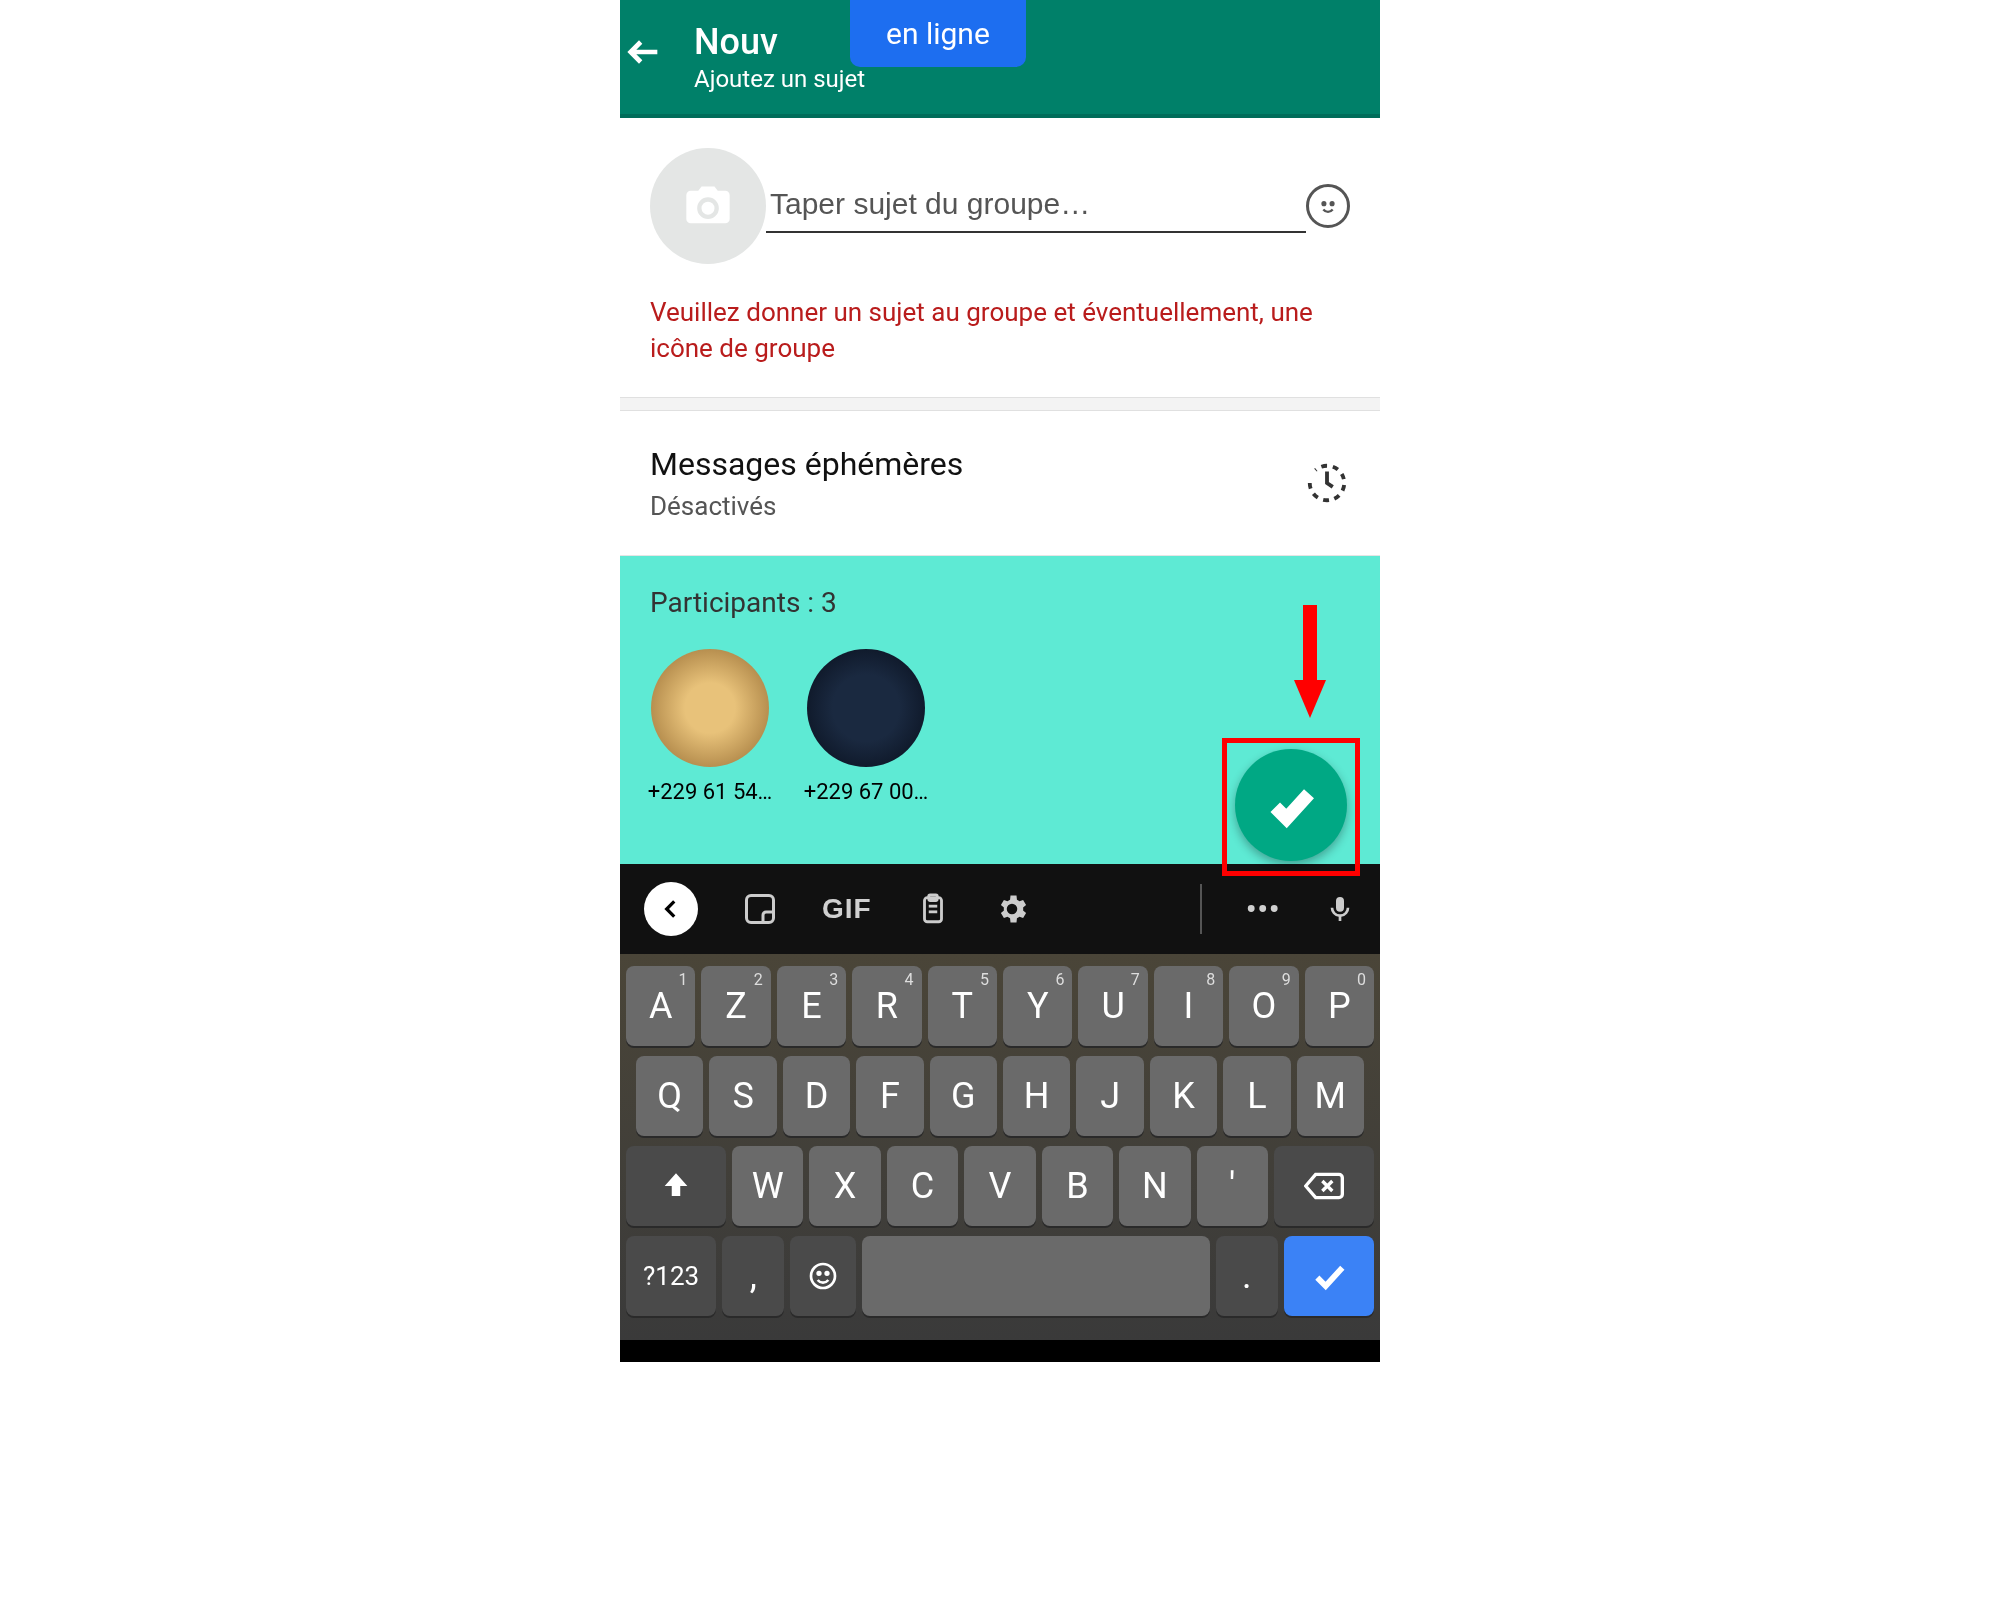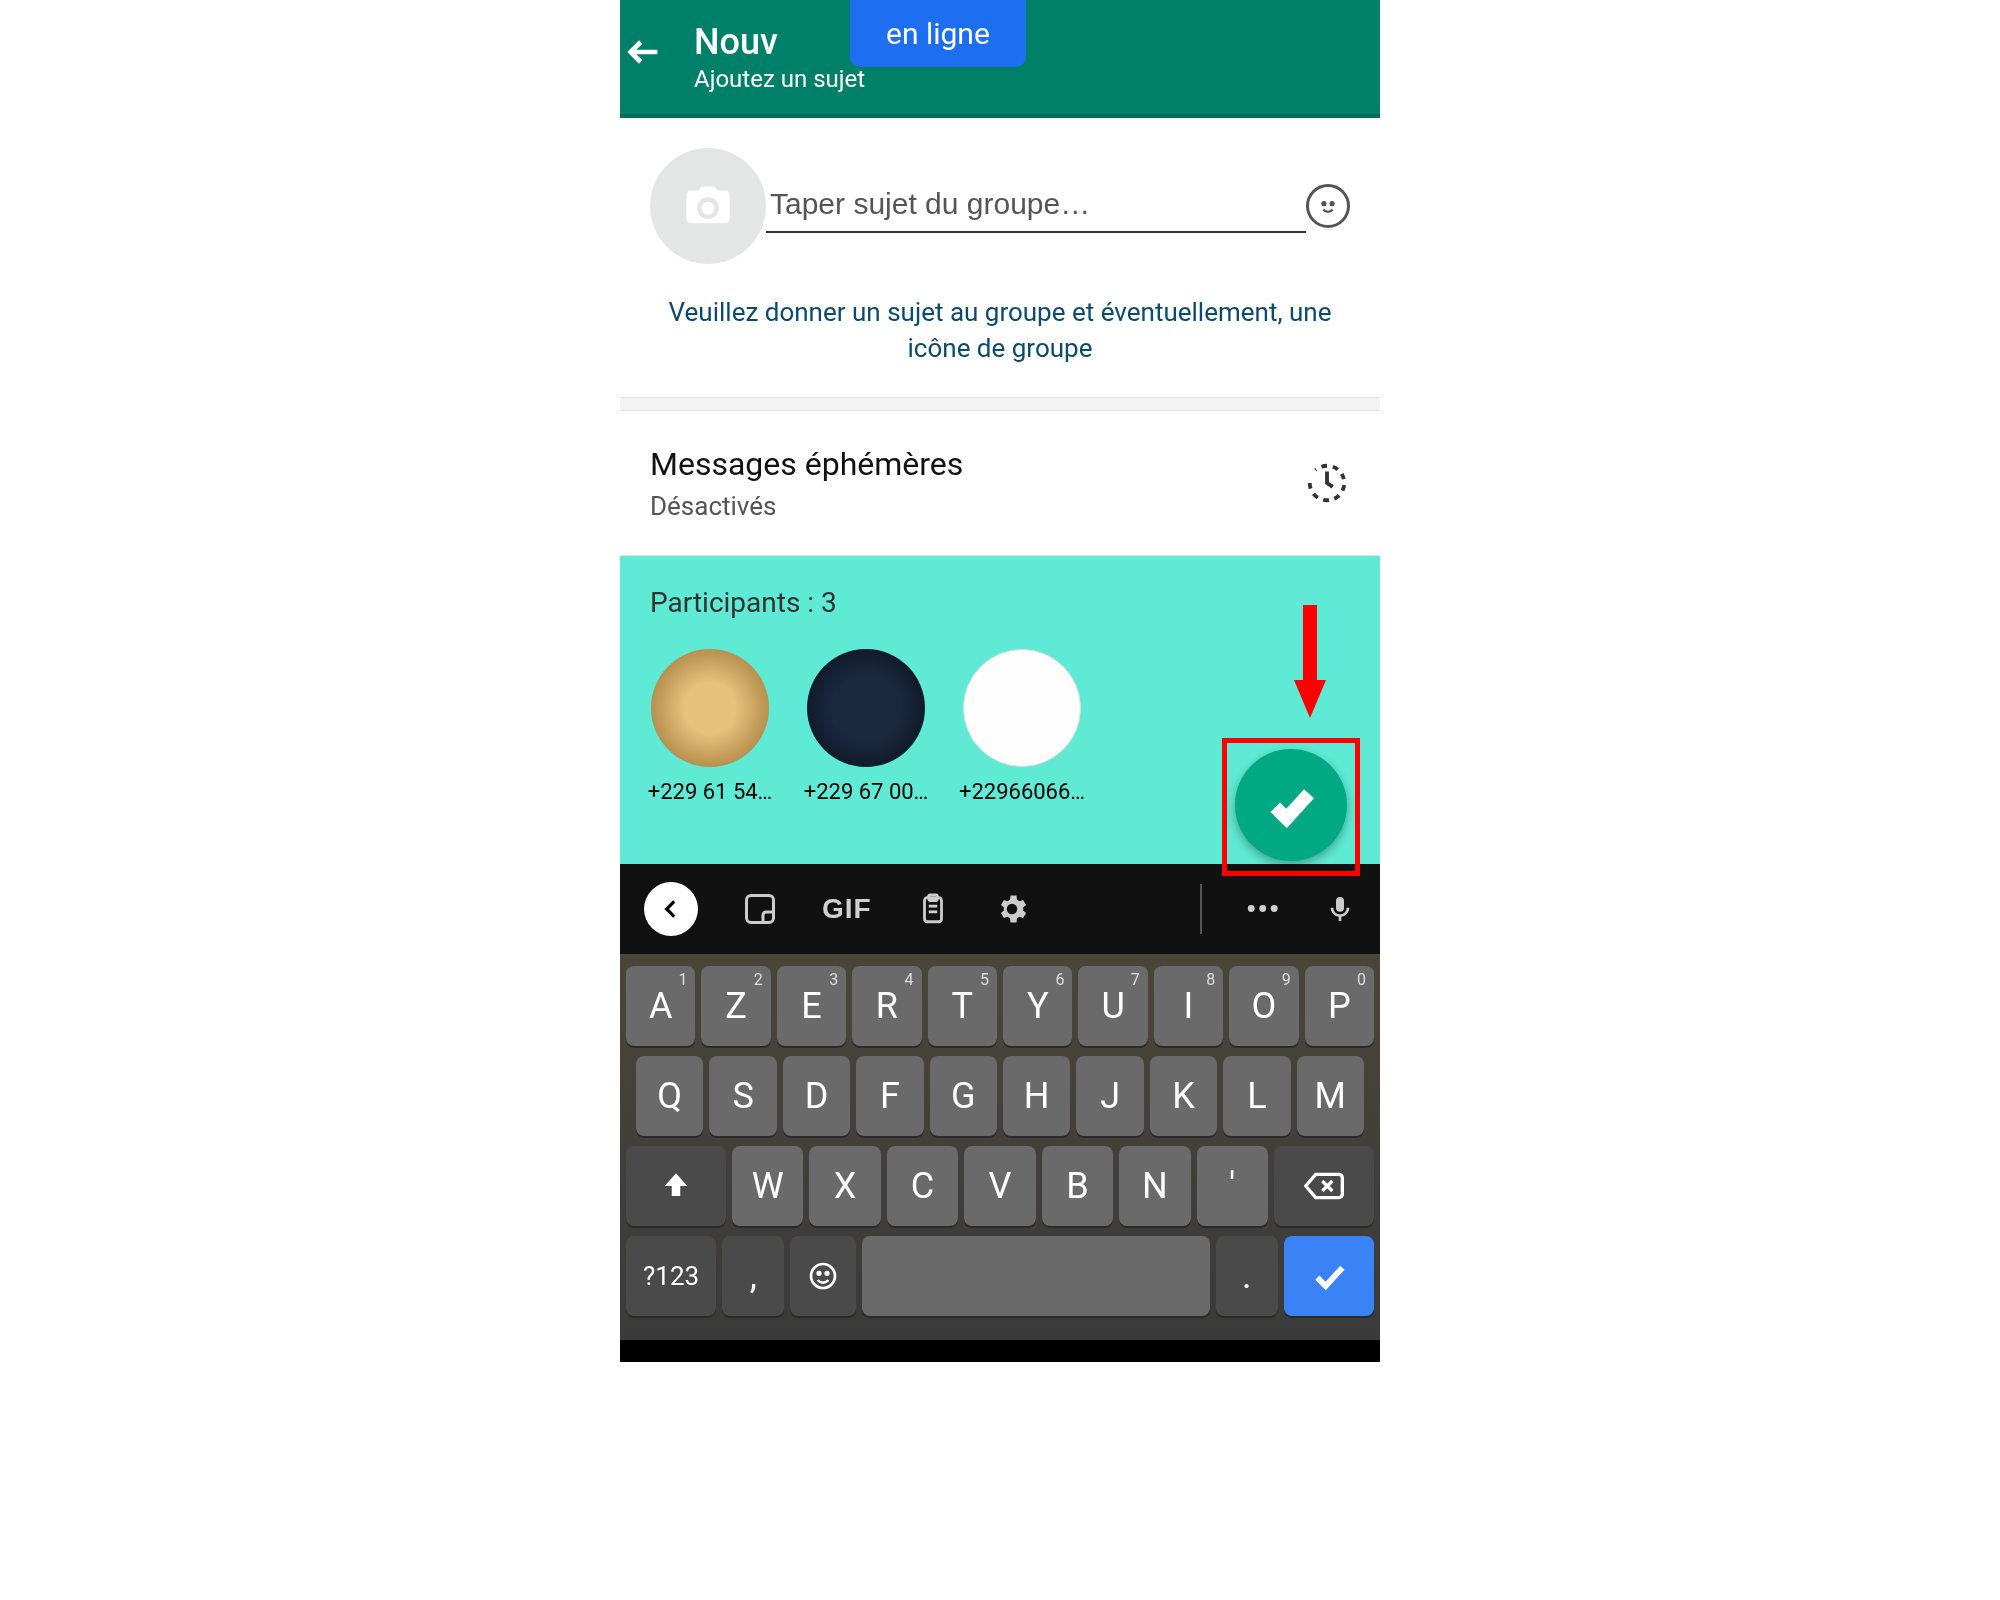--- a/index.html
+++ b/index.html
@@ -80,23 +80,22 @@
     border: 3px solid #555;
     border-radius: 50%;
     display: flex; align-items: center; justify-content: center;
     font-size: 26px; color: #555;
     cursor: pointer;
   }
 
   .instruction {
     padding: 10px 30px 30px 30px;
     font-size: 26px;
-    color: #0c4a6e;
+    color: #b91c1c;
     line-height: 1.4;
-    text-align: center;
   }
 
   .divider { height: 14px; background: #f3f3f3; border-top: 1px solid #e0e0e0; border-bottom: 1px solid #e0e0e0; }
 
   
   .ephemeral-row {
     padding: 34px 30px;
     display: flex;
     align-items: center;
     justify-content: space-between;
@@ -259,24 +258,20 @@
     <div class="part-label">Participants : 3</div>
     <div class="part-list">
       <div class="participant">
         <div class="avatar av1"></div>
         <div class="part-phone">+229 61 54…</div>
       </div>
       <div class="participant">
         <div class="avatar av2"></div>
         <div class="part-phone">+229 67 00…</div>
       </div>
-      <div class="participant">
-        <div class="avatar av3"></div>
-        <div class="part-phone">+22966066…</div>
-      </div>
     </div>
 
     <div class="arrow-annot">
       <svg viewBox="0 0 40 120">
           <line x1="20" y1="5" x2="20" y2="90" stroke="#f00" stroke-width="14"></line>
           <polygon points="4,80 36,80 20,118" fill="#f00"></polygon>
         </svg>
     </div>
 
     <div class="fab-wrap">

